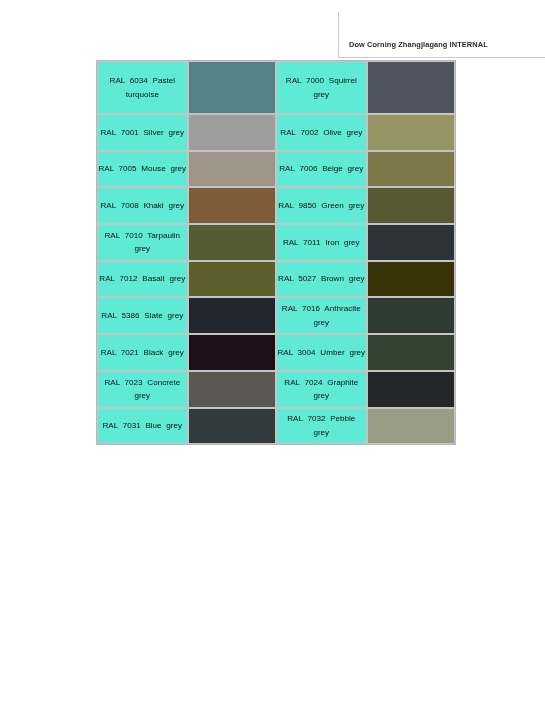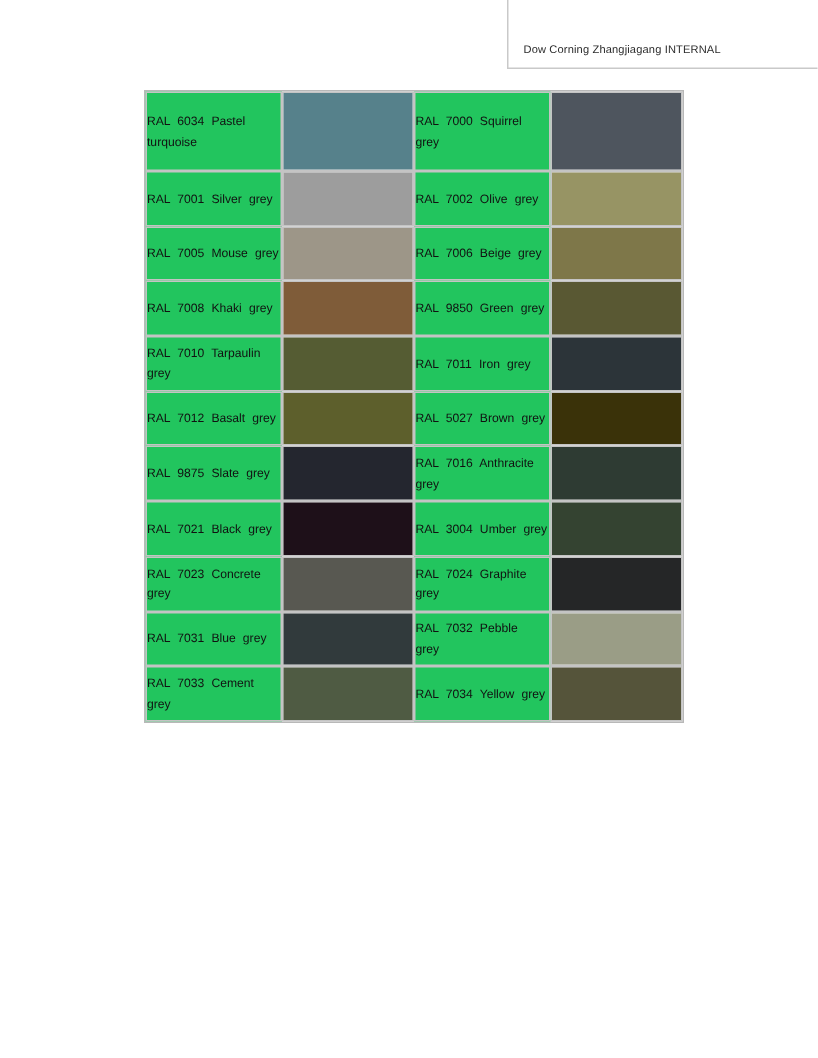--- a/index.html
+++ b/index.html
@@ -12,23 +12,24 @@
     background: #ffffff;
     font-family: "Liberation Sans", sans-serif;
     overflow: hidden;
     position: relative;
   }
 
   
   #header-band {
     position: absolute;
     left: 0;
-    top: 0;
+    top: 12px;
     width: 457px;
     height: 48px;
+    font-weight: bold;
   }
   #header-box {
     position: absolute;
     left: 338px;
     top: 0px;
     width: 207px;
     height: 46px;
     border-left: 1px solid #c9c9c9;
     border-bottom: 1px solid #c9c9c9;
     box-sizing: border-box;
@@ -55,22 +56,22 @@
     border: 1px solid #b8b8b8;
     box-sizing: border-box;
   }
   #ral-table tr.ral-row > td {
     border: 1px solid #c4c4c4;
     box-sizing: border-box;
     padding: 0;
   }
   td.label-cell {
     width: 91px;
-    background: #22c55e;
-    text-align: left;
+    background: #5eead4;
+    text-align: center;
     vertical-align: middle;
     font-size: 8.1px;
     color: #111111;
     line-height: 13.5px;
     padding: 3px 4px;
     word-spacing: 2.5px;
   }
   td.swatch-cell {
     width: 89px;
     padding: 0;
@@ -156,21 +157,21 @@
         <td class="label-cell">RAL  7012 Basalt   grey</td>
         <td class="swatch-cell">
           <span class="swatch" style="background-color: rgb(93, 95, 44);"></span>
         </td>
         <td class="label-cell">RAL  5027 Brown   grey</td>
         <td class="swatch-cell">
           <span class="swatch" style="background-color: rgb(58, 50, 9);"></span>
         </td>
       </tr>
       <tr class="ral-row row-norm">
-        <td class="label-cell">RAL  9875   Slate grey</td>
+        <td class="label-cell">RAL  5386   Slate grey</td>
         <td class="swatch-cell">
           <span class="swatch" style="background-color: rgb(36, 38, 47);"></span>
         </td>
         <td class="label-cell">RAL  7016 Anthracite   grey</td>
         <td class="swatch-cell">
           <span class="swatch" style="background-color: rgb(46, 59, 51);"></span>
         </td>
       </tr>
       <tr class="ral-row row-norm">
         <td class="label-cell">RAL  7021   Black grey</td>
@@ -193,26 +194,16 @@
         </td>
       </tr>
       <tr class="ral-row row-norm">
         <td class="label-cell">RAL  7031   Blue grey</td>
         <td class="swatch-cell">
           <span class="swatch" style="background-color: rgb(49, 58, 60);"></span>
         </td>
         <td class="label-cell">RAL  7032 Pebble   grey</td>
         <td class="swatch-cell">
           <span class="swatch" style="background-color: rgb(154, 157, 134);"></span>
-        </td>
-      </tr>
-      <tr class="ral-row row-norm">
-        <td class="label-cell">RAL  7033 Cement   grey</td>
-        <td class="swatch-cell">
-          <span class="swatch" style="background-color: rgb(79, 91, 67);"></span>
-        </td>
-        <td class="label-cell">RAL  7034 Yellow   grey</td>
-        <td class="swatch-cell">
-          <span class="swatch" style="background-color: rgb(85, 84, 58);"></span>
         </td>
       </tr>
     </tbody>
 </table>
 
 </body></html>

